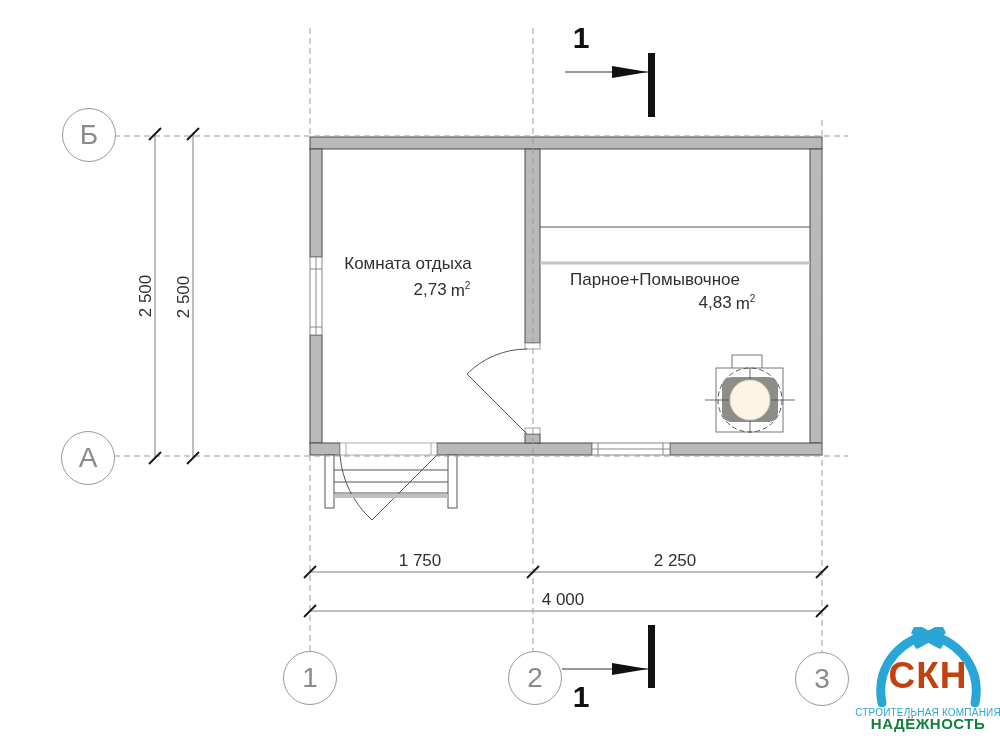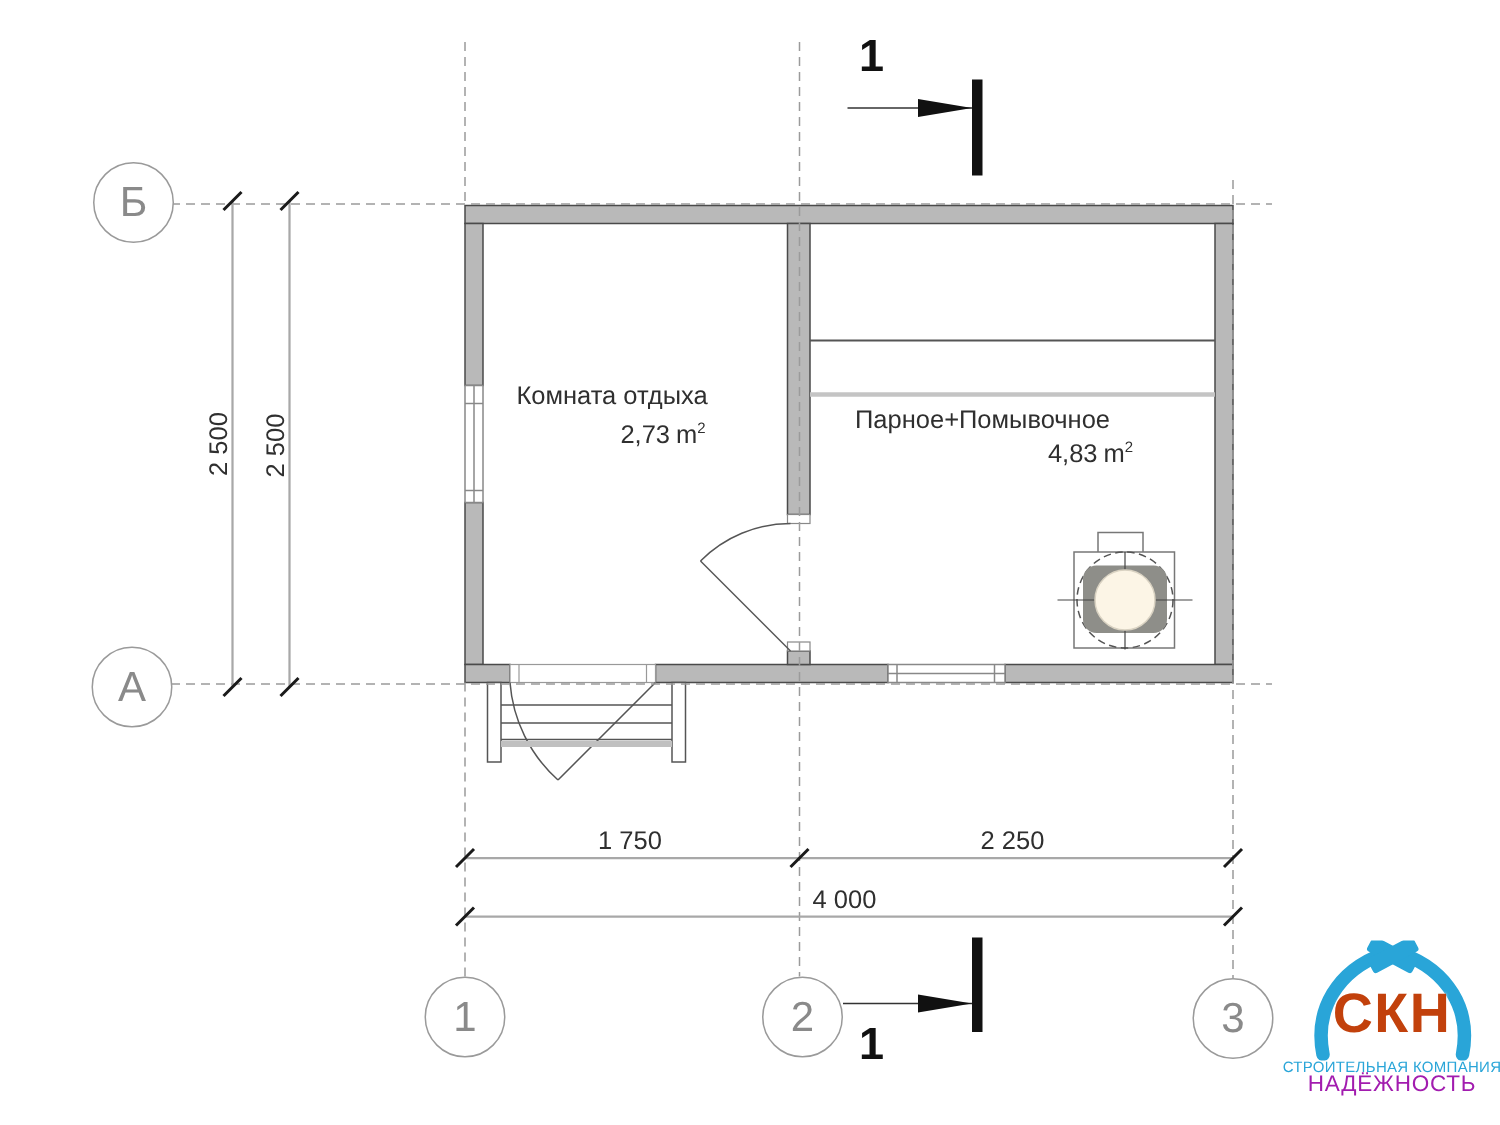--- a/index.html
+++ b/index.html
@@ -23,21 +23,21 @@
   }
   .area sup { font-size:10px; }
   .area .unit { margin-left:4px; }
   .logo-block { position:absolute; left:866px; top:627px; width:125px; text-align:center; }
   .logo-abbr-pos { position:absolute; left:928px; top:676px; transform:translate(-50%,-50%);
     font-size:37px; font-weight:bold; color:#c2410c; letter-spacing:1px;
     text-shadow:0 0 2px #ffffff; }
   .logo-tagline { position:absolute; left:928px; top:712px; transform:translate(-50%,-50%);
     font-size:10px; font-weight:normal; color:#29a5d8; letter-spacing:0.2px; white-space:nowrap; }
   .logo-company { position:absolute; left:928px; top:723px; transform:translate(-50%,-50%);
-    font-size:15px; font-weight:normal; color:#a21caf; letter-spacing:0.5px; white-space:nowrap; }
+    font-size:15px; font-weight:bold; color:#15803d; letter-spacing:0.5px; white-space:nowrap; }
 </style>
 </head>
 <body>
 
 <svg class="abs" width="1000" height="750" viewBox="0 0 1000 750" style="left:0;top:0;">
 
   <g fill="#b9b9b9" stroke="#4a4a4a" stroke-width="1">
     <rect x="310" y="137" width="512" height="12"></rect>
     <rect x="310" y="149" width="12" height="108"></rect>
     <rect x="310" y="335" width="12" height="108"></rect>

